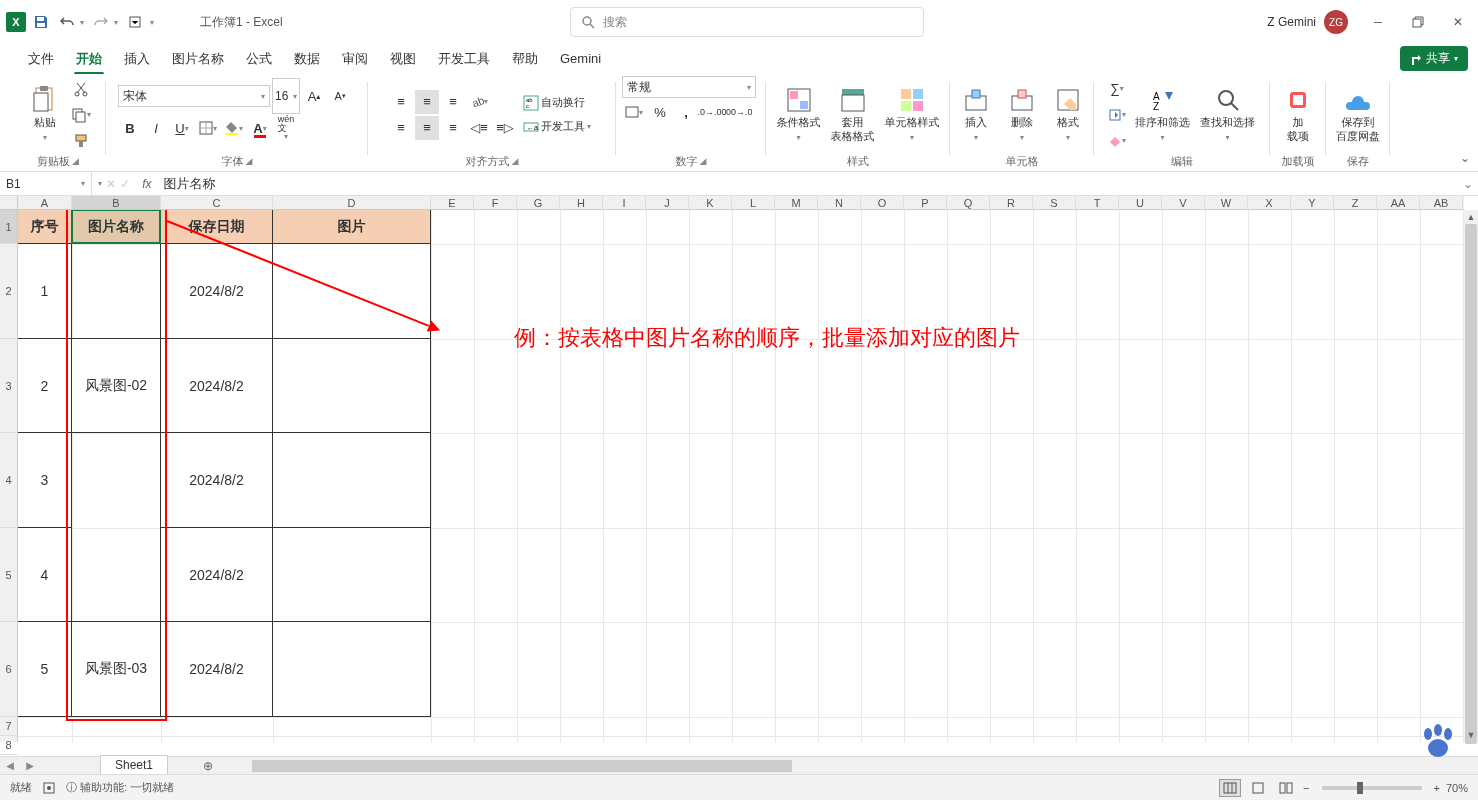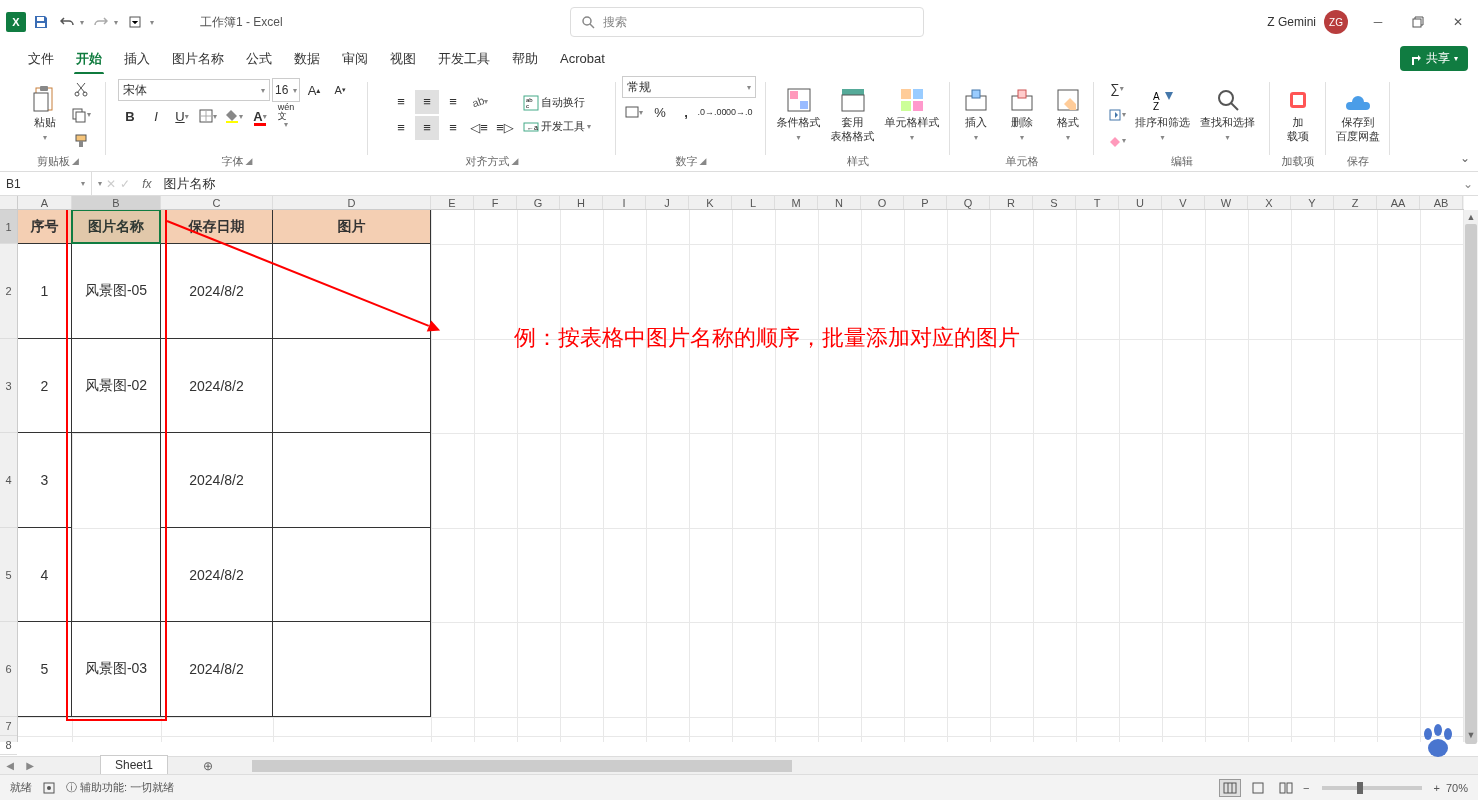--- a/index.html
+++ b/index.html
@@ -27,21 +27,21 @@
 .group-body{flex:1;display:flex;align-items:center;gap:2px}
 .group-label{font-size:11px;color:#666;height:16px;display:flex;align-items:center;gap:2px}
 .dlg-launcher{font-size:9px;color:#888;cursor:pointer}
 .big-btn{display:flex;flex-direction:column;align-items:center;justify-content:center;padding:2px 4px;gap:2px;cursor:pointer;min-width:44px}
 .big-btn .ic{width:28px;height:28px;display:flex;align-items:center;justify-content:center}
 .big-btn .lbl{font-size:11px;line-height:1.2;text-align:center}
 .sm-btn{width:24px;height:24px;display:flex;align-items:center;justify-content:center;cursor:pointer;font-size:13px}
 .col-stack{display:flex;flex-direction:column;gap:2px}
 .row-flex{display:flex;align-items:center;gap:2px}
 .font-name{width:152px;height:22px;border:1px solid #ccc;font-size:12px;padding:0 4px;display:flex;align-items:center;justify-content:space-between}
-.font-size{width:28px;height:24px;border:1px solid #ccc;font-size:12px;padding:0 2px;display:flex;align-items:center;justify-content:space-between}
+.font-size{width:28px;height:36px;border:1px solid #ccc;font-size:12px;padding:0 2px;display:flex;align-items:center;justify-content:space-between}
 .num-fmt{width:134px;height:22px;border:1px solid #ccc;font-size:12px;padding:0 4px;display:flex;align-items:center;justify-content:space-between}
 .chev{font-size:8px;color:#888}
 .collapse-ribbon{position:absolute;right:8px;bottom:6px;color:#666;cursor:pointer}
 .formula-bar{height:24px;border-bottom:1px solid #ddd;display:flex;align-items:center;background:#fff}
 .name-box{width:92px;height:100%;border-right:1px solid #ddd;display:flex;align-items:center;padding:0 6px;justify-content:space-between;font-size:12px}
 .fb-btns{display:flex;align-items:center;gap:4px;padding:0 6px;color:#888}
 .fx{font-style:italic;color:#666;padding:0 6px}
 .formula-input{flex:1;padding:0 6px;font-size:13px;color:#333}
 .fb-expand{width:20px;color:#888;text-align:center}
 .grid-area{position:absolute;top:196px;left:0;right:0;bottom:44px;display:flex}
@@ -147,21 +147,21 @@
   <div class="tab">文件</div>
     <div class="tab active">开始</div>
     <div class="tab">插入</div>
     <div class="tab">图片名称</div>
     <div class="tab">公式</div>
     <div class="tab">数据</div>
     <div class="tab">审阅</div>
     <div class="tab">视图</div>
     <div class="tab">开发工具</div>
     <div class="tab">帮助</div>
-    <div class="tab">Acrobat</div>
+    <div class="tab">Gemini</div>
     <div class="share-btn">
     <svg width="12" height="12" viewBox="0 0 12 12">
         <path fill="#fff" d="M8 2l3 3-3 3V6H4v6H2V4h6z"></path>
       </svg>
     <span>共享</span>
       <span style="font-size:8px">▾</span>
   </div>
 </div>
 
 <div class="ribbon">
@@ -572,21 +572,20 @@
       <div class="gridlines-h" style="top: 223px;"></div>
       <div class="gridlines-h" style="top: 318px;"></div>
       <div class="gridlines-h" style="top: 412px;"></div>
       <div class="gridlines-h" style="top: 507px;"></div>
       <div class="gridlines-h" style="top: 526px;"></div>
       <div class="data-cell hdr" style="left: -1px; top: -1px; width: 55px; height: 35px;">序号</div>
       <div class="data-cell hdr" style="left: 53px; top: -1px; width: 90px; height: 35px;">图片名称</div>
       <div class="data-cell hdr" style="left: 142px; top: -1px; width: 113px; height: 35px;">保存日期</div>
       <div class="data-cell hdr" style="left: 254px; top: -1px; width: 159px; height: 35px;">图片</div>
       <div class="data-cell" style="left: -1px; top: 33px; width: 55px; height: 96px;">1</div>
-      <div class="data-cell" style="left: 53px; top: 33px; width: 90px; height: 96px;">风景图-05</div>
       <div class="data-cell" style="left: 142px; top: 33px; width: 113px; height: 96px;">2024/8/2</div>
       <div class="data-cell" style="left: 254px; top: 33px; width: 159px; height: 96px;"></div>
       <div class="data-cell" style="left: -1px; top: 128px; width: 55px; height: 95px;">2</div>
       <div class="data-cell" style="left: 53px; top: 128px; width: 90px; height: 95px;">风景图-02</div>
       <div class="data-cell" style="left: 142px; top: 128px; width: 113px; height: 95px;">2024/8/2</div>
       <div class="data-cell" style="left: 254px; top: 128px; width: 159px; height: 95px;"></div>
       <div class="data-cell" style="left: -1px; top: 222px; width: 55px; height: 96px;">3</div>
       <div class="data-cell" style="left: 142px; top: 222px; width: 113px; height: 96px;">2024/8/2</div>
       <div class="data-cell" style="left: 254px; top: 222px; width: 159px; height: 96px;"></div>
       <div class="data-cell" style="left: -1px; top: 317px; width: 55px; height: 95px;">4</div>

